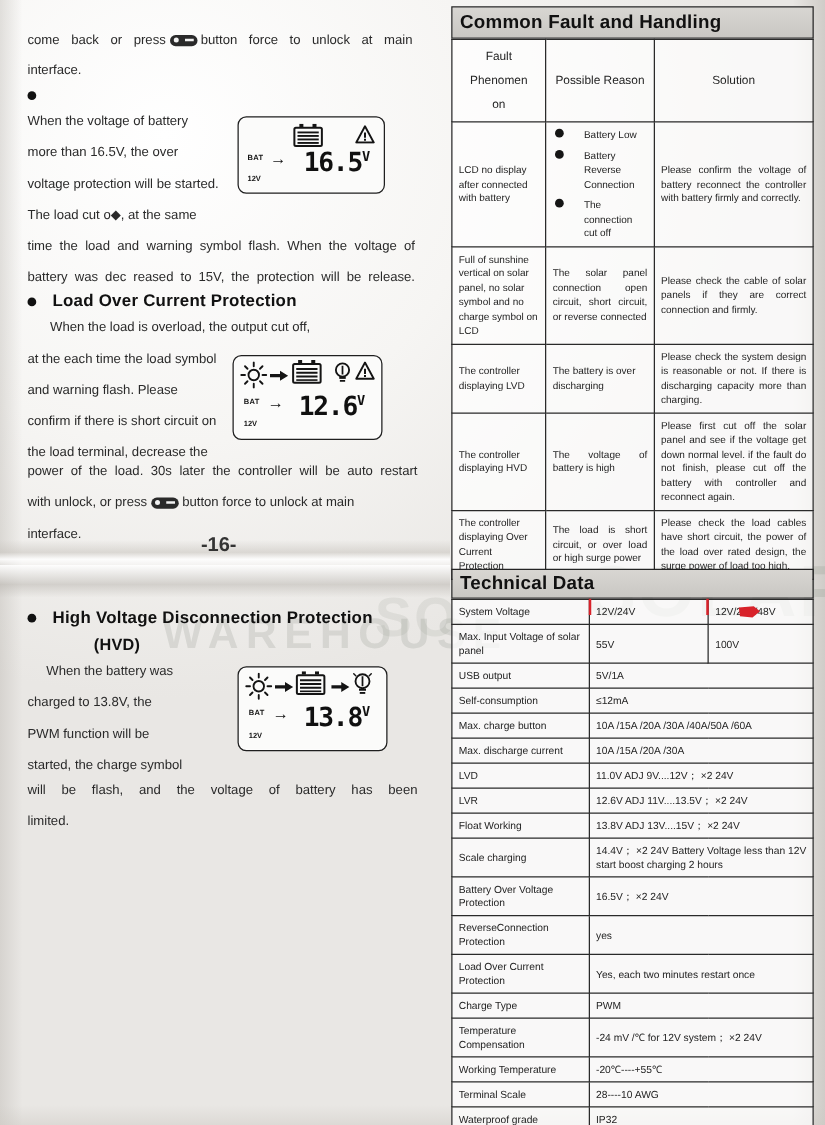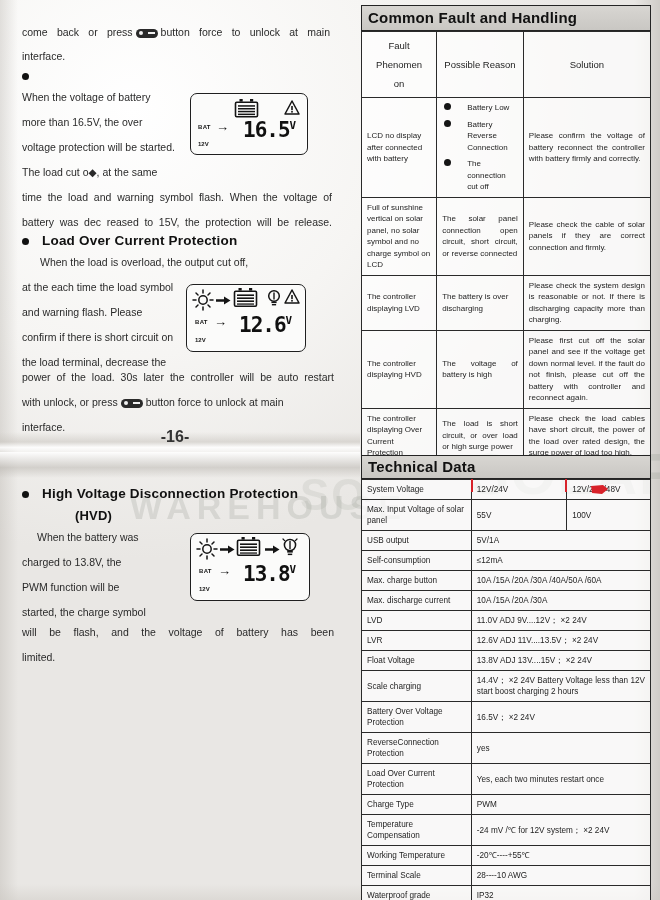--- a/index.html
+++ b/index.html
@@ -357,21 +357,21 @@
     </tr>
     <tr>
       <td class="k">LVD</td>
       <td colspan="2">11.0V   ADJ 9V....12V；  ×2   24V</td>
     </tr>
     <tr>
       <td class="k">LVR</td>
       <td colspan="2">12.6V   ADJ 11V....13.5V；  ×2   24V</td>
     </tr>
     <tr>
-      <td class="k">Float Voltage</td>
+      <td class="k">Float Working</td>
       <td colspan="2">13.8V   ADJ 13V....15V；   ×2   24V</td>
     </tr>
     <tr>
       <td class="k">Scale charging</td>
       <td colspan="2" class="just">14.4V；  ×2  24V  Battery  Voltage less  than  12V start  boost  charging 2 hours</td>
     </tr>
     <tr>
       <td class="k">Battery  Over Voltage Protection</td>
       <td colspan="2">16.5V；   ×2   24V</td>
     </tr>

